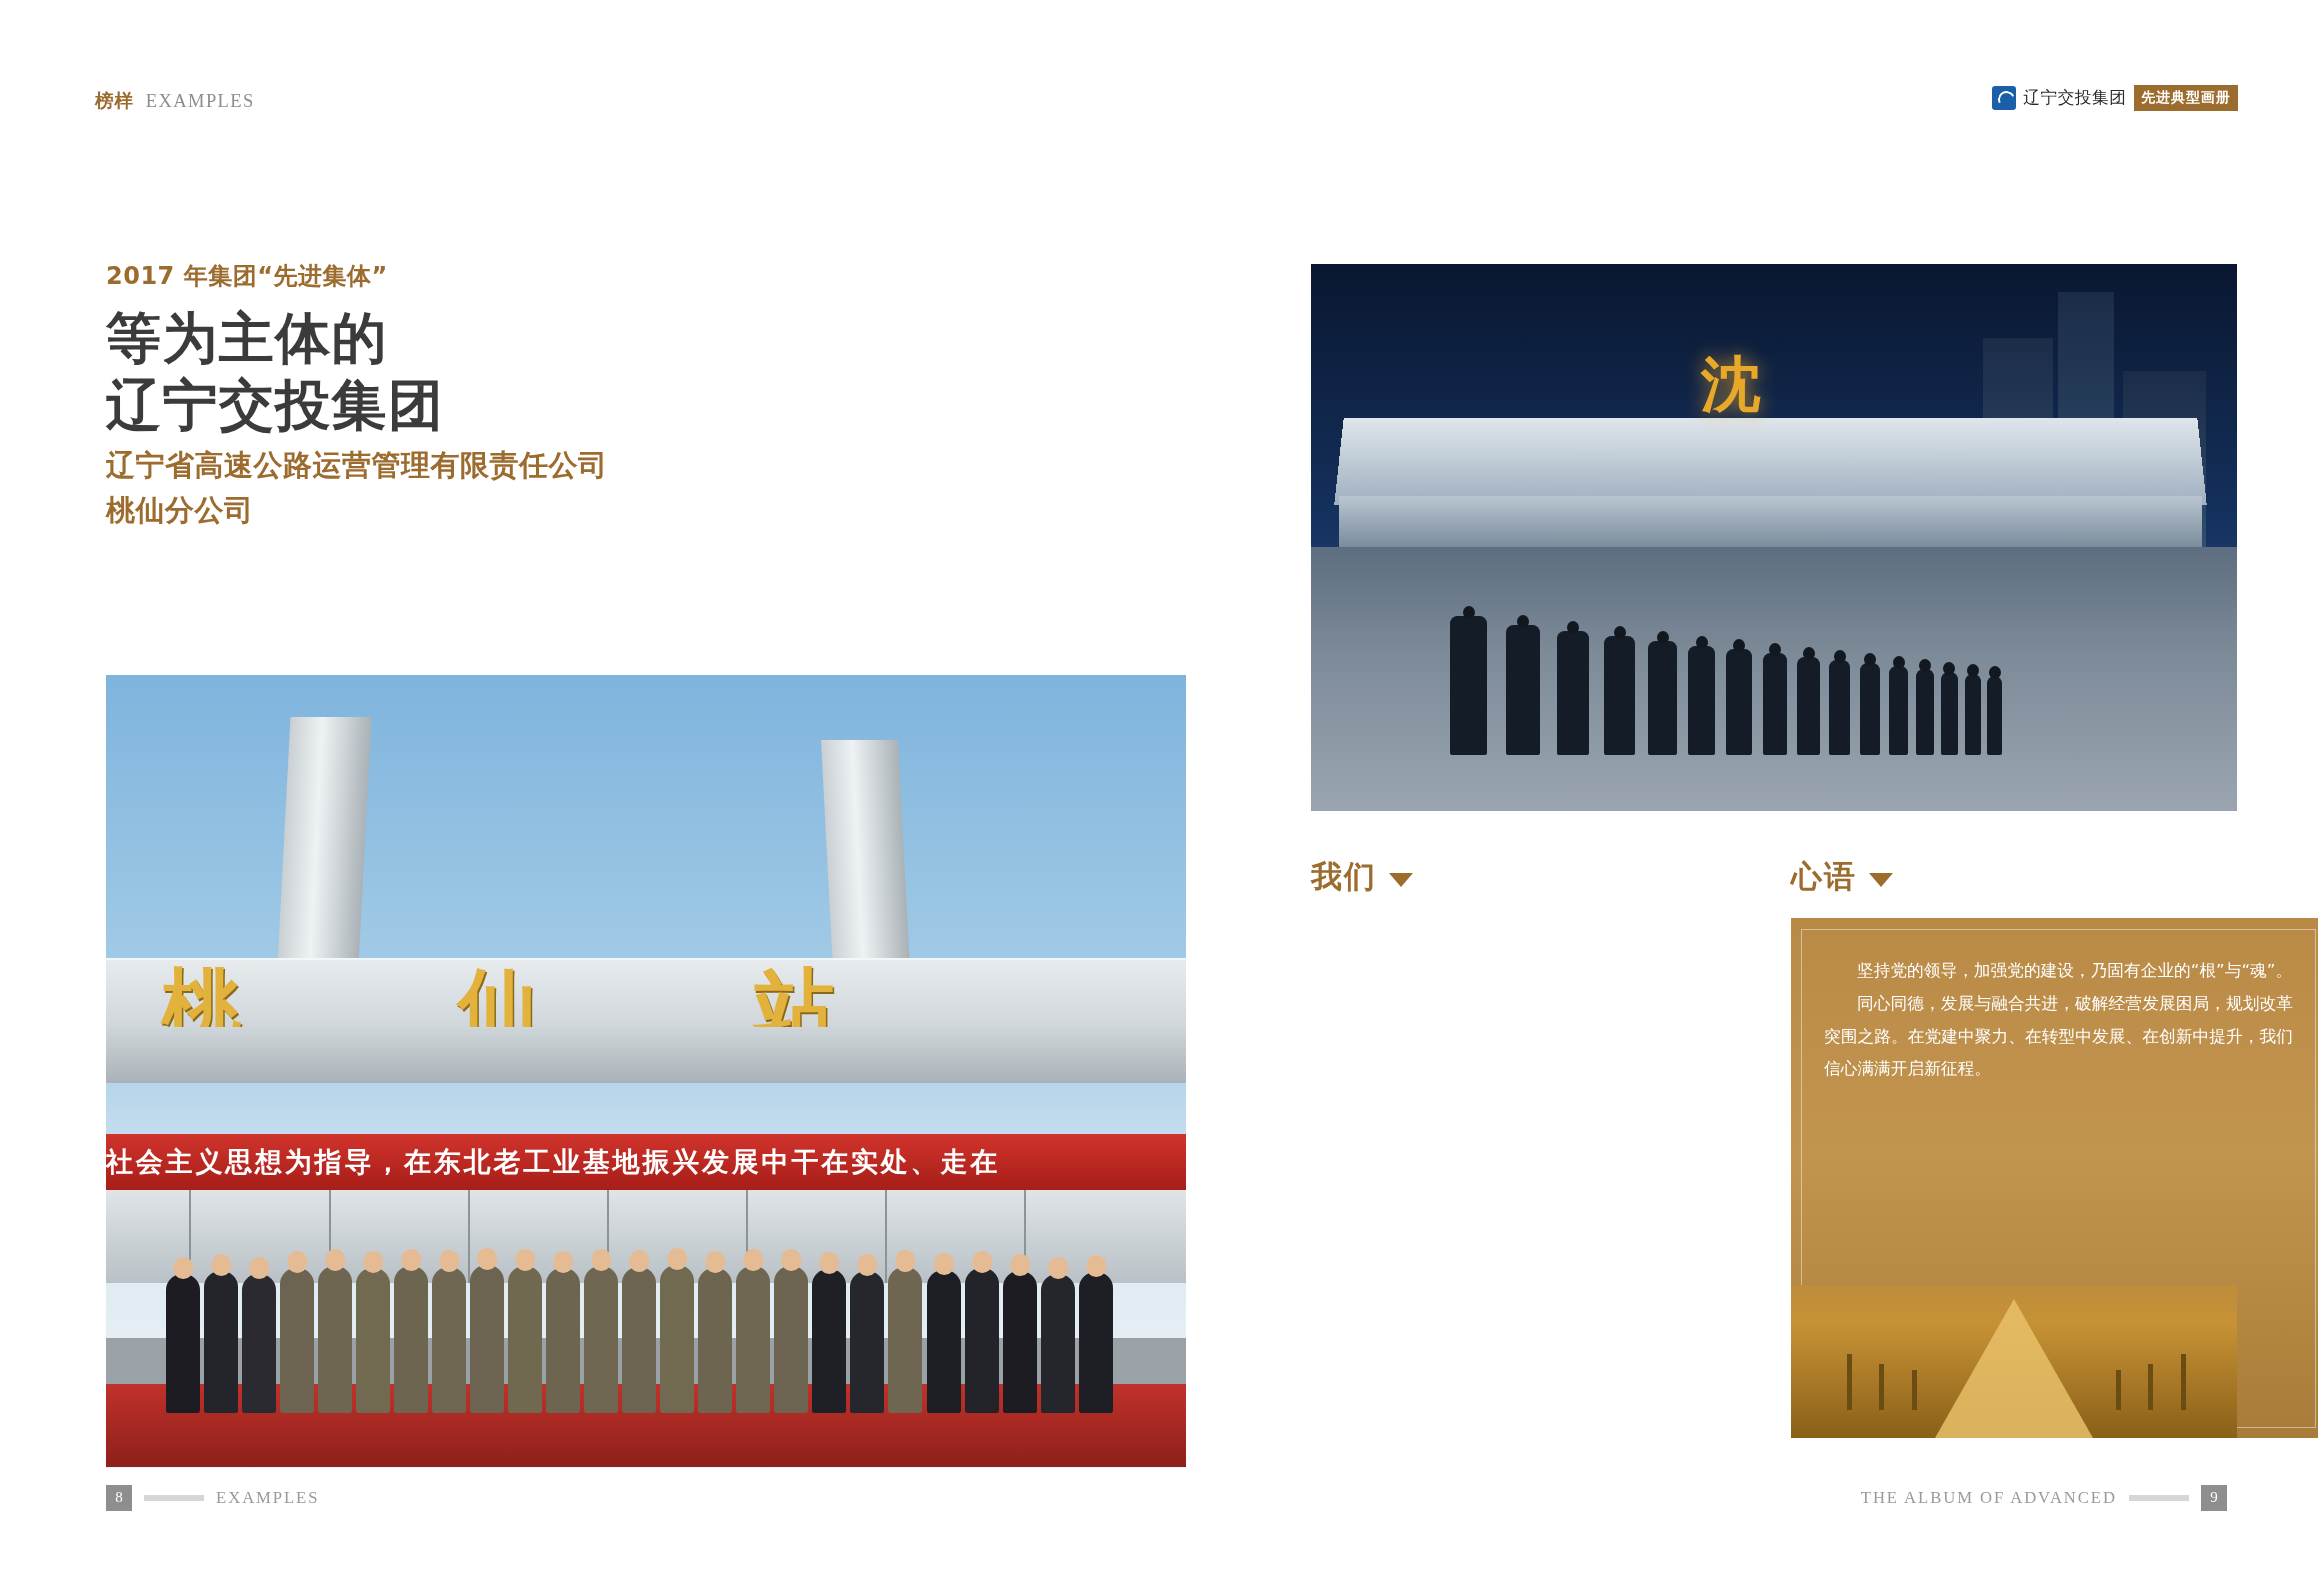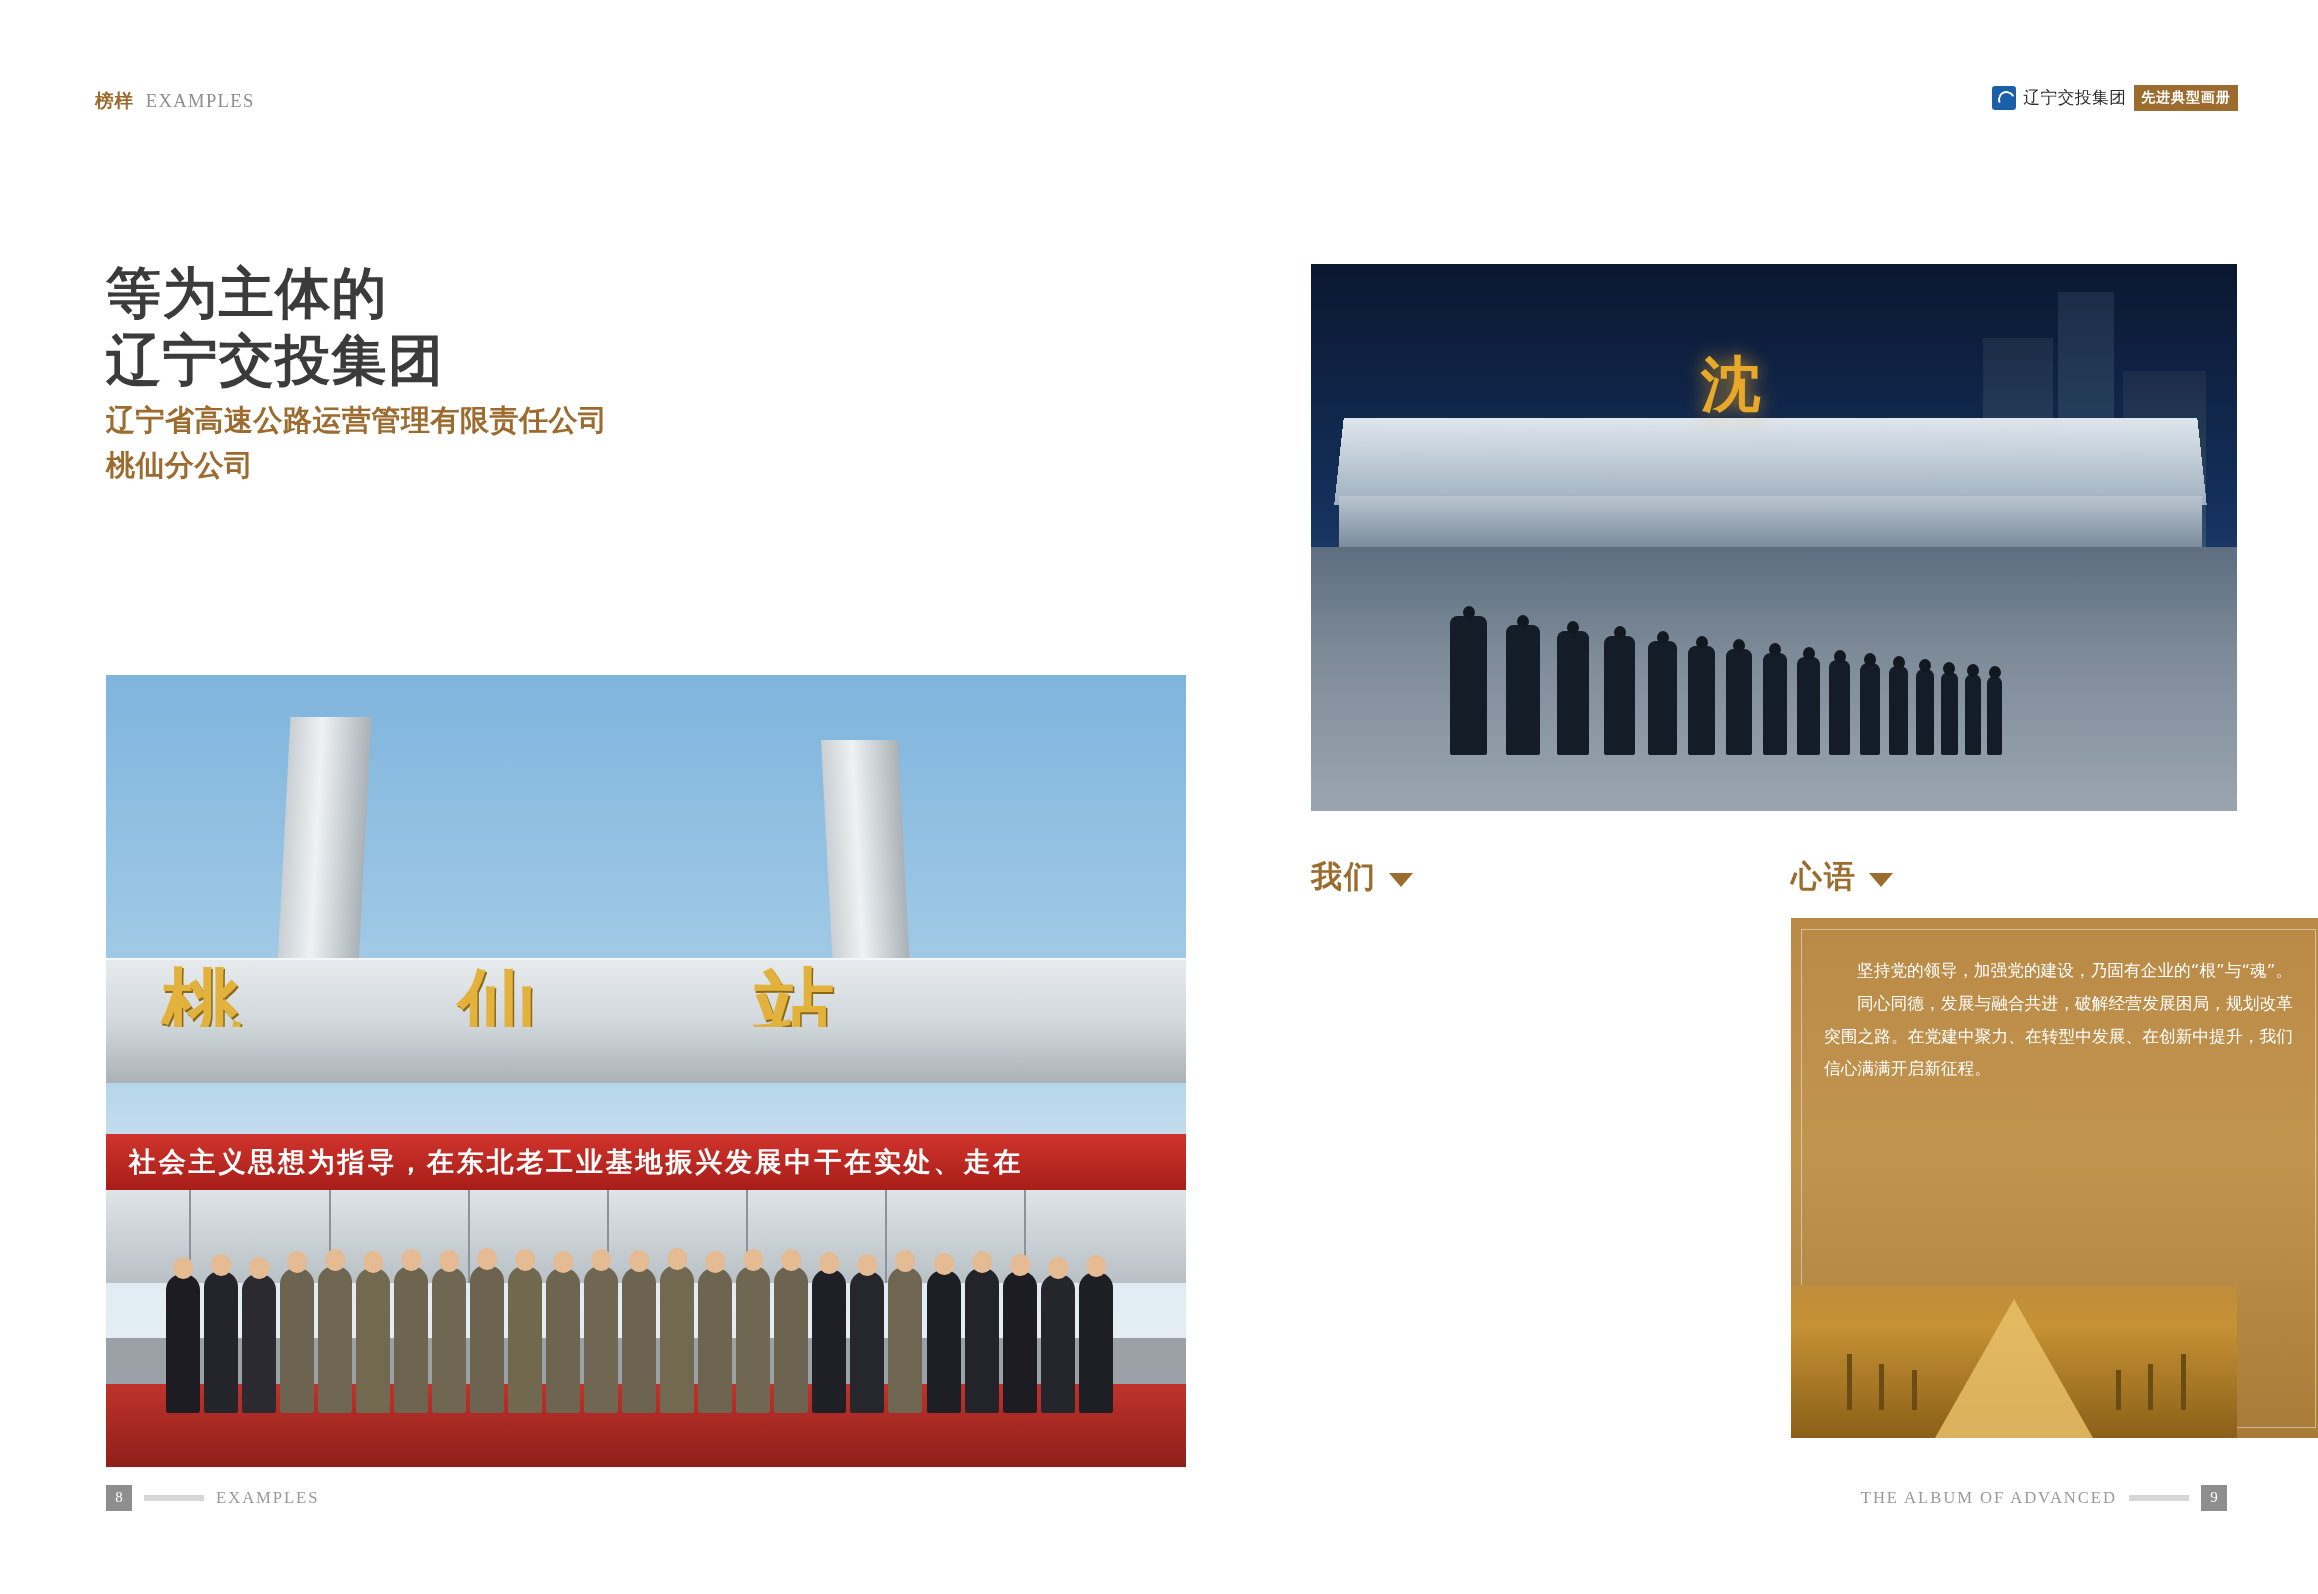--- a/index.html
+++ b/index.html
@@ -175,21 +175,21 @@
   }
   .sign-cn.c1 { left: 56px; top: 278px; }
   .sign-cn.c2 { left: 352px; top: 278px; }
   .sign-cn.c3 { left: 649px; top: 278px; }
   .banner {
     position: absolute;
     left: 0; top: 459px; width: 1080px; height: 56px;
     background: linear-gradient(180deg, #d0342c, #a71d18);
     display: flex;
     align-items: center;
-    padding-left: 23px;
+    padding-left: 0;
     box-sizing: border-box;
     overflow: hidden;
   }
   .banner span {
     color: #ffffff;
     font-size: 27px;
     font-weight: bold;
     letter-spacing: 2.8px;
     white-space: nowrap;
     font-family: "DejaVu Sans", sans-serif;
@@ -433,20 +433,21 @@
     <div class="hdr-right">
       <span class="brand-mark"></span>
       <span class="brand-text">辽宁交投集团</span>
       <span class="brand-badge">先进典型画册</span>
     </div>
   </div>
 
   <div class="left-page">
 
     <div class="title-block">
+      <div class="eyebrow">2017 年集团“先进集体”</div>
       <div class="big-title">等为主体的</div>
       <div class="big-title">辽宁交投集团</div>
       <div class="sub-title">辽宁省高速公路运营管理有限责任公司</div>
       <div class="sub-title">桃仙分公司</div>
     </div>
 
     <div class="photo-group">
       <div class="sky"></div>
       <div class="tower t1"></div>
       <div class="tower t2"></div>

